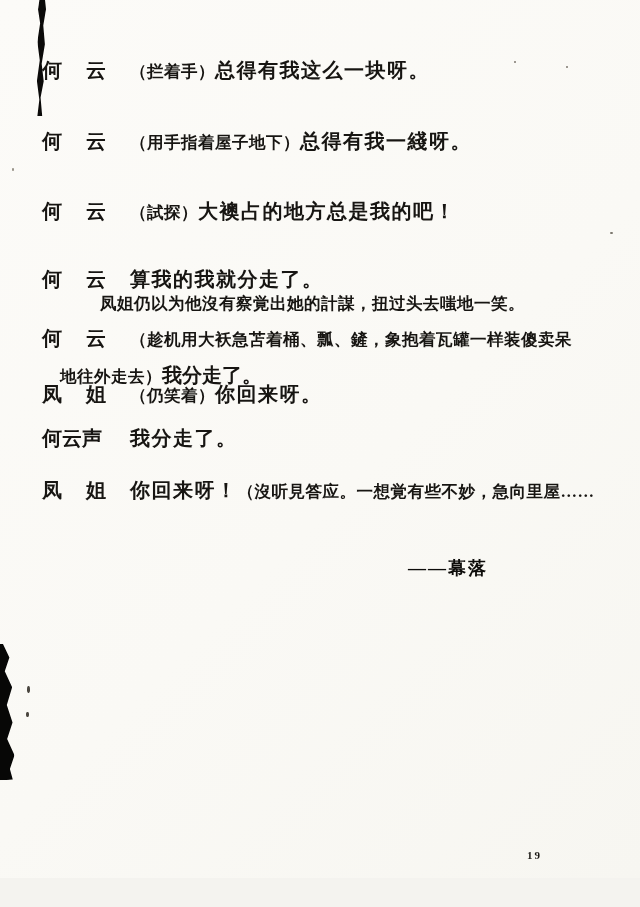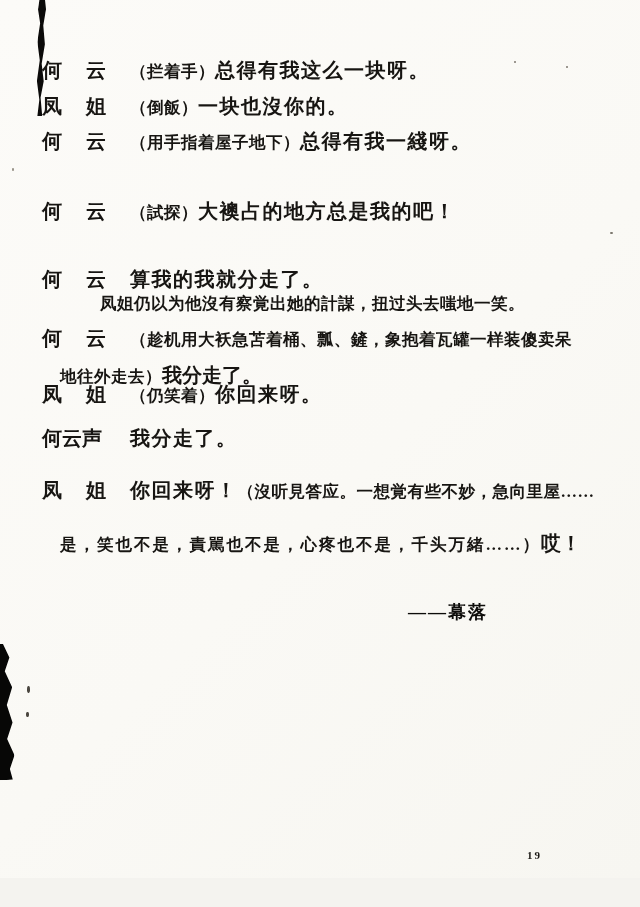--- a/index.html
+++ b/index.html
@@ -26,21 +26,21 @@
   .speaker.wide3{letter-spacing:0;width:88px;}
   .dir{font-size:16.5px;font-weight:700;letter-spacing:0.5px;}
   .dlg{font-size:20px;font-weight:600;}
   .stage{
     position:absolute;left:100px;white-space:nowrap;
     font-size:16.5px;font-weight:700;letter-spacing:0.5px;color:#171512;
   }
   .cont{position:absolute;white-space:nowrap;font-weight:700;color:#171512;}
   .curtain{
     position:absolute;left:408px;top:556px;
-    font-size:18px;font-weight:800;letter-spacing:2px;color:#0d0c0a;margin-top:44px;
+    font-size:18px;font-weight:800;letter-spacing:2px;color:#0d0c0a;
   }
   .pagenum{
     position:absolute;left:527px;top:849px;
     font-size:11px;font-weight:700;letter-spacing:2px;color:#1b1916;
   }
   
   .ink-bar-top{
     position:absolute;left:37px;top:0;width:8px;height:116px;
     background:#0b0a09;transform:rotate(1.2deg);
     clip-path:polygon(15% 0,85% 0,100% 8%,70% 22%,95% 38%,60% 55%,90% 70%,55% 84%,80% 100%,20% 100%,40% 86%,5% 70%,35% 52%,0 36%,30% 20%,0 8%);
@@ -69,23 +69,20 @@
   <div class="speck s2"></div>
   <div class="speck s3"></div>
   <div class="speck s4"></div>
   <div class="speck s5"></div>
   <div class="speck s6"></div>
 
   <div class="line" style="top:60px">
     <span class="speaker">何　云</span><span class="dir">（拦着手）</span><span class="dlg">总得有我这么一块呀。</span>
   </div>
 
-  <div class="line" style="top:96px">
-    <span class="speaker">凤　姐</span><span class="dir">（倒飯）</span><span class="dlg">一块也沒你的。</span>
-  </div>
 
   <div class="line" style="top:131px">
     <span class="speaker">何　云</span><span class="dir">（用手指着屋子地下）</span><span class="dlg">总得有我一綫呀。</span>
   </div>
 
 
   <div class="line" style="top:201px">
     <span class="speaker">何　云</span><span class="dir">（試探）</span><span class="dlg">大襖占的地方总是我的吧！</span>
   </div>
 
@@ -107,21 +104,18 @@
     <span class="speaker">凤　姐</span><span class="dir">（仍笑着）</span><span class="dlg">你回来呀。</span>
   </div>
 
   <div class="line" style="top:428px">
     <span class="speaker wide3">何云声</span><span class="dlg">我分走了。</span>
   </div>
 
   <div class="line" style="top:480px">
     <span class="speaker">凤　姐</span><span class="dlg">你回来呀！</span><span class="dir">（沒听見答应。一想覚有些不妙，急向里屋……</span>
   </div>
-  <div class="cont" style="left:60px;top:530px">
-    <span class="dir" style="letter-spacing:2px">是，笑也不是，責駡也不是，心疼也不是，千头万緒……）</span><span class="dlg">哎！</span>
-  </div>
 
   <div class="curtain">——幕落</div>
 
   <div class="pagenum">19</div>
 
 </div>
 
 </body></html>

